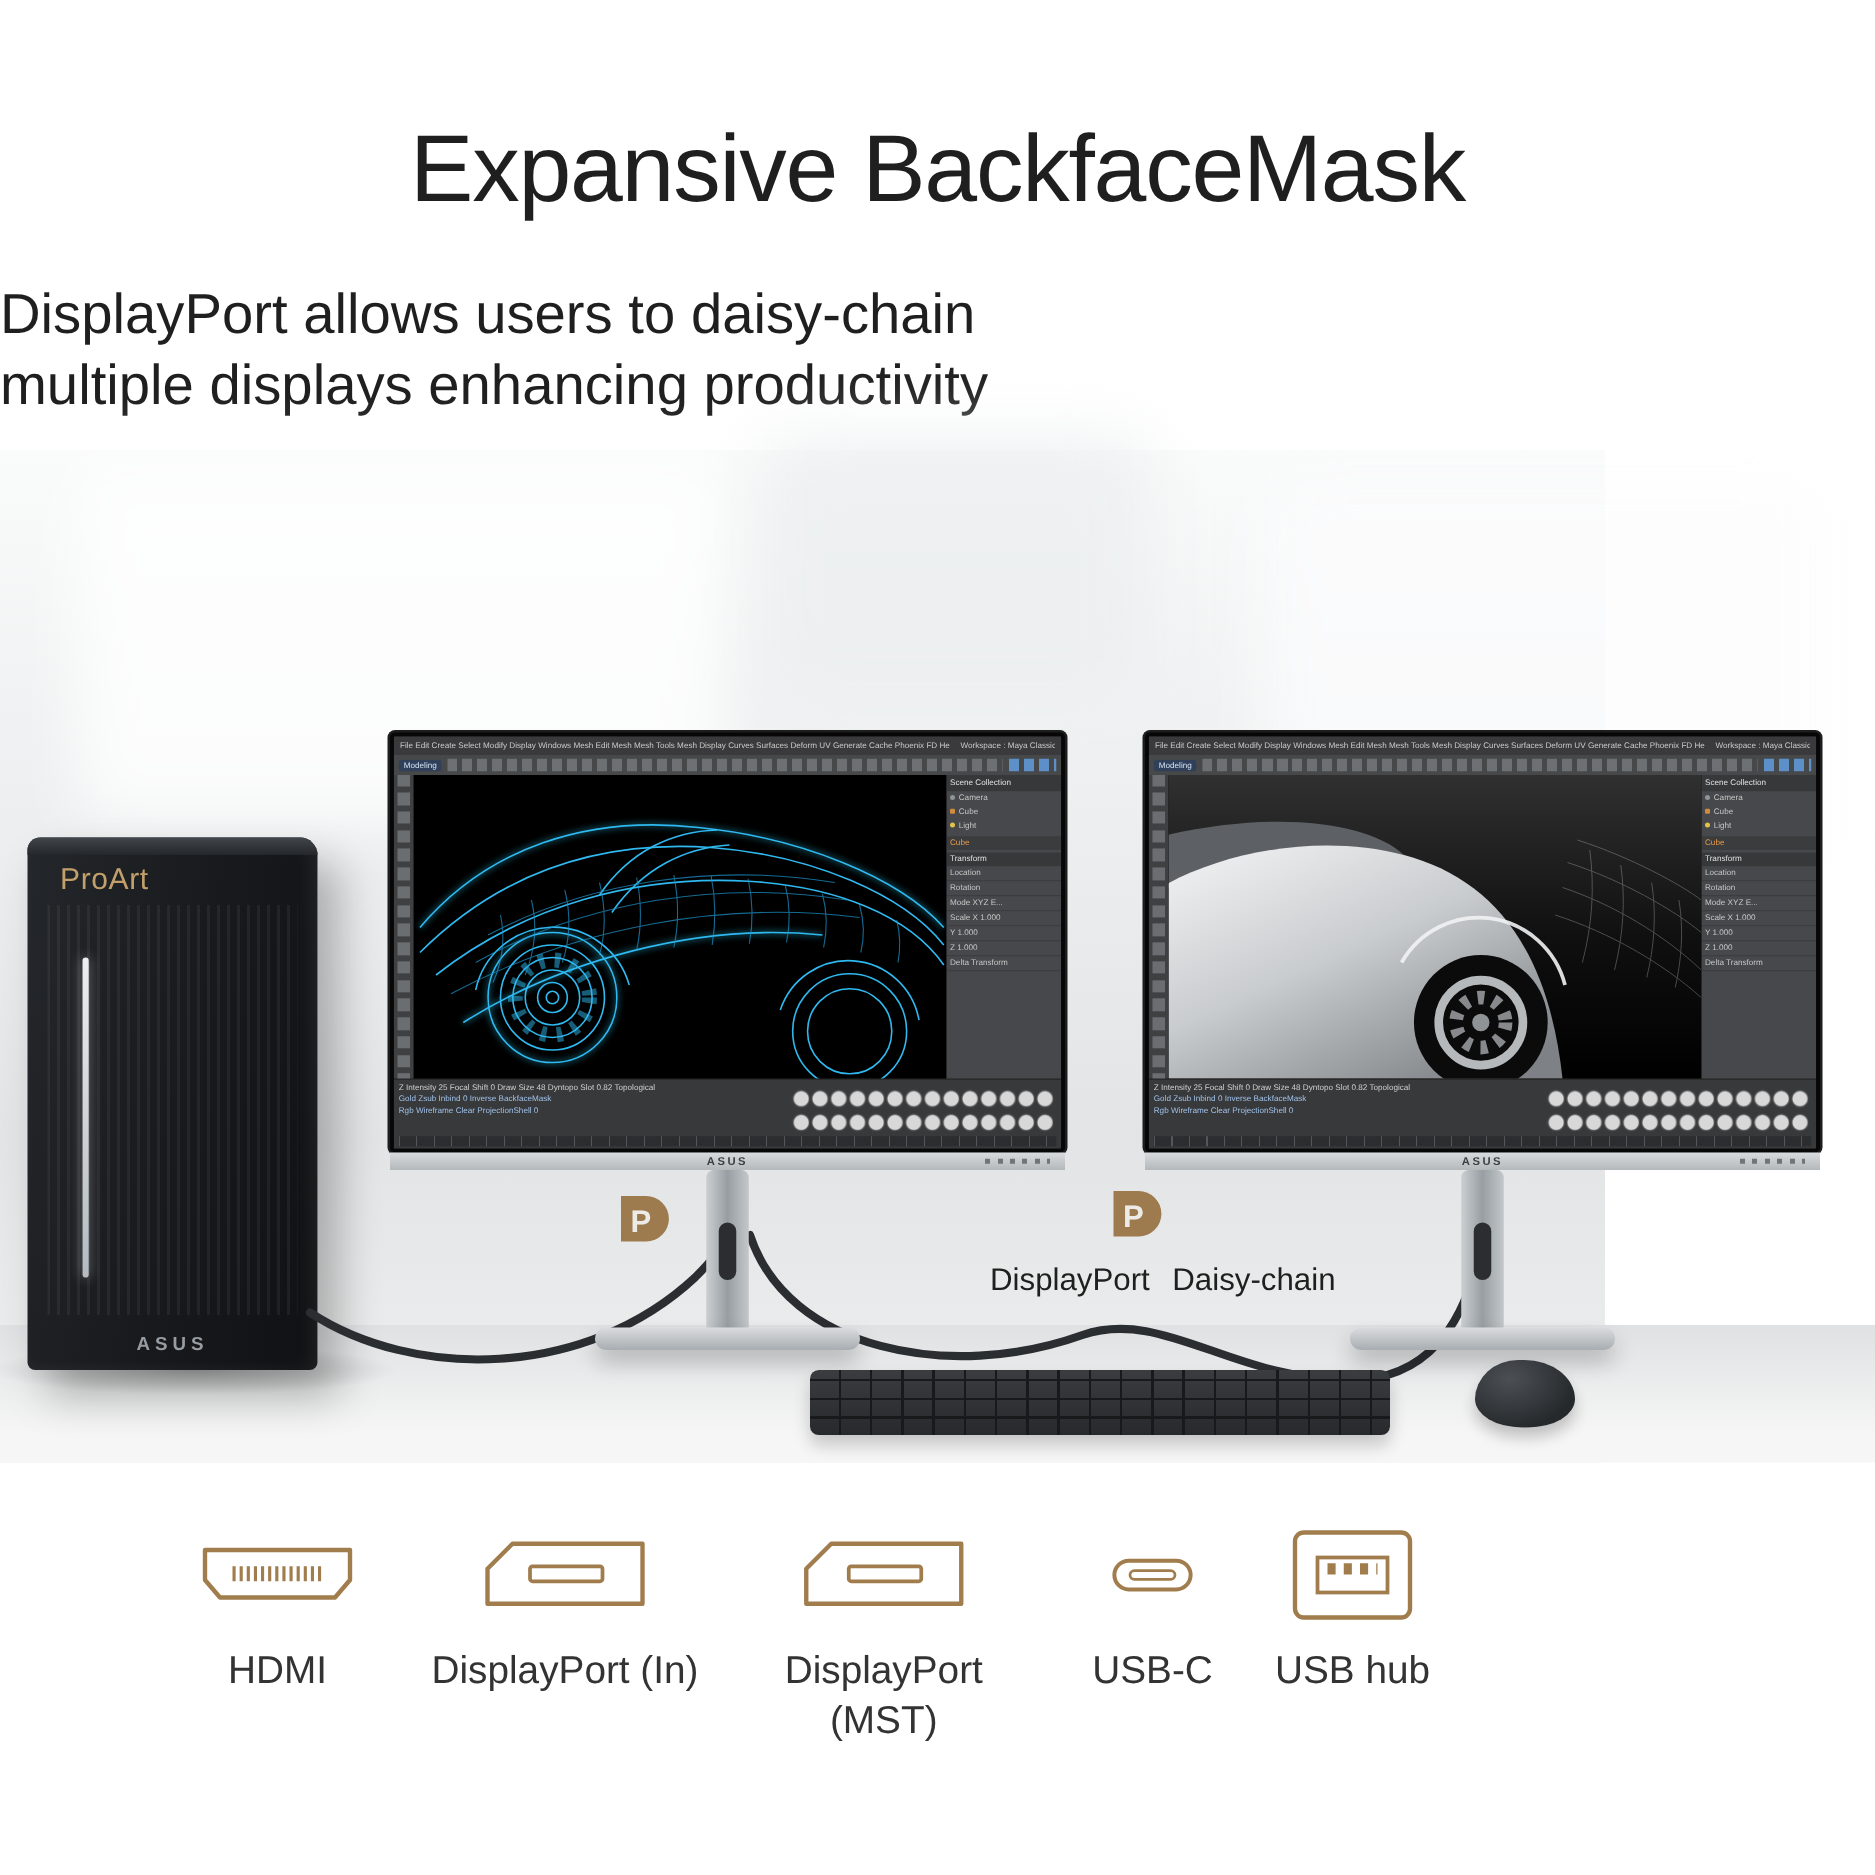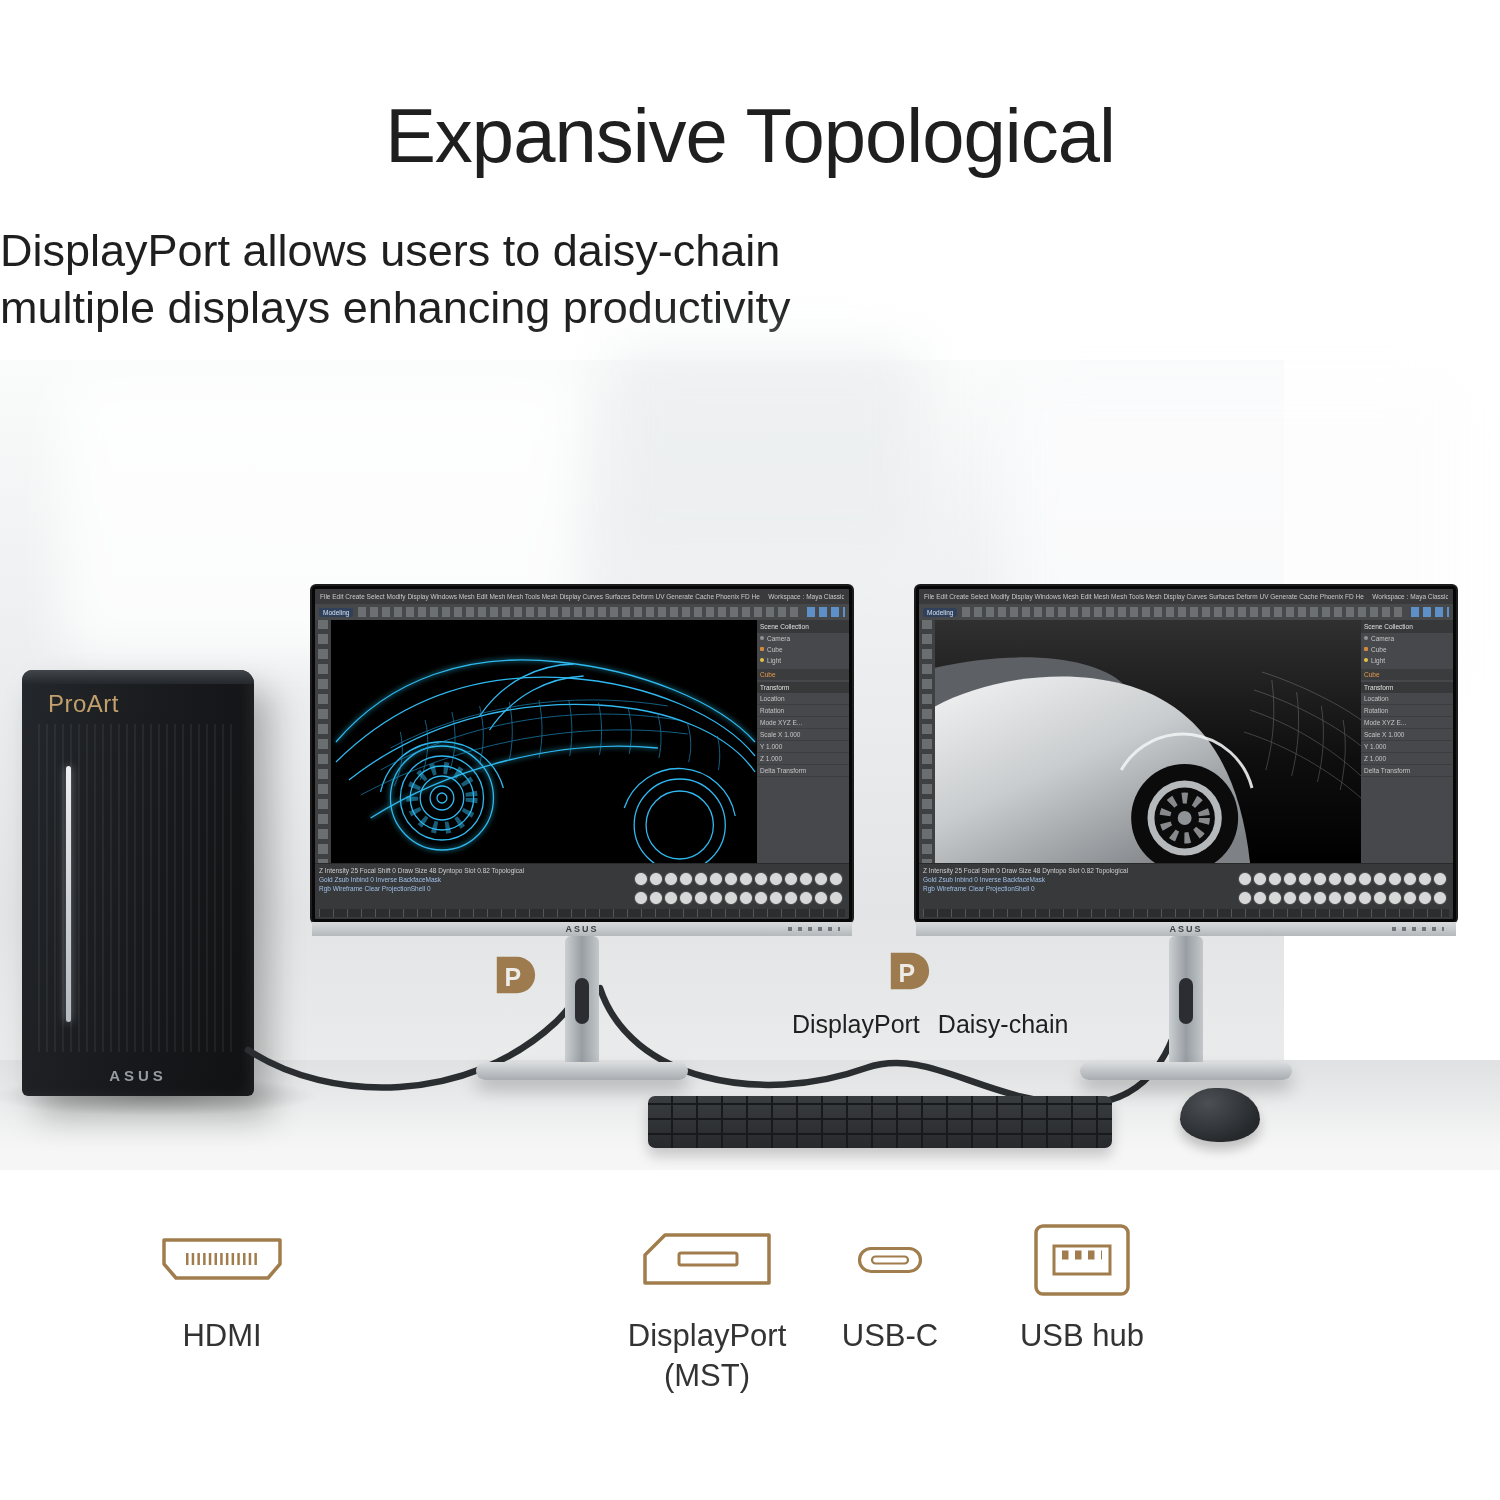--- a/index.html
+++ b/index.html
@@ -111,30 +111,30 @@
         box-shadow:0 8px 12px rgba(0,0,0,.22);}
 
   
   .port{position:absolute;text-align:center;color:#333;}
   .port .icon-box{height:84px;display:flex;align-items:center;justify-content:center;}
   .port .plabel{margin-top:14px;font-size:31px;line-height:40px;color:#333;}
   .port .plabel span{display:block;}
   .port.hdmi{left:137px;top:1218px;width:170px;}
   .port.dpin{left:342px;top:1218px;width:220px;}
   .port.dpmst{left:597px;top:1218px;width:220px;}
-  .port.usbc{left:820px;top:1218px;width:140px;}
+  .port.usbc{left:852px;top:1218px;width:140px;}
   .port.usbhub{left:1012px;top:1218px;width:140px;}
   .port.jack{left:1192px;top:1218px;width:160px;}
 </style>
 </head>
 <body>
 
 <div class="canvas">
 
-  <div class="title">Expansive Topological</div>
+  <div class="title">Expansive BackfaceMask</div>
   <div class="subtitle">
     <div>DisplayPort allows users to daisy-chain</div>
     <div>multiple displays enhancing productivity</div>
   </div>
 
   <div class="scene">
     <div class="bgshape a"></div>
     <div class="bgshape b"></div>
     <div class="bgshape c"></div>
     <div class="desk"></div>
@@ -356,20 +356,32 @@
         <path d="M8 12 H124 V36 L112 50 H20 L8 36 Z" fill="none" stroke="#a17d4e" stroke-width="3.5" stroke-linejoin="round"></path>
         <path d="M30 31 H102" stroke="#a17d4e" stroke-width="12" stroke-dasharray="2.5 3.2" fill="none"></path>
       </svg>
     </div>
     <div class="plabel">
       <span>HDMI</span>
       <span></span>
     </div>
   </div>
 
+  <div class="port dpin">
+    <div class="icon-box">
+      <svg width="148" height="66" viewBox="0 0 148 66">
+        <path d="M32 8 H136 V56 H12 V28 Z" fill="none" stroke="#a17d4e" stroke-width="3.5" stroke-linejoin="round"></path>
+        <rect x="46" y="26" width="58" height="12" rx="2" fill="none" stroke="#a17d4e" stroke-width="3"></rect>
+      </svg>
+    </div>
+    <div class="plabel">
+      <span>DisplayPort (In)</span>
+      <span></span>
+    </div>
+  </div>
 
   <div class="port dpmst">
     <div class="icon-box">
       <svg width="148" height="66" viewBox="0 0 148 66">
         <path d="M32 8 H136 V56 H12 V28 Z" fill="none" stroke="#a17d4e" stroke-width="3.5" stroke-linejoin="round"></path>
         <rect x="46" y="26" width="58" height="12" rx="2" fill="none" stroke="#a17d4e" stroke-width="3"></rect>
       </svg>
     </div>
     <div class="plabel">
       <span>DisplayPort</span>

